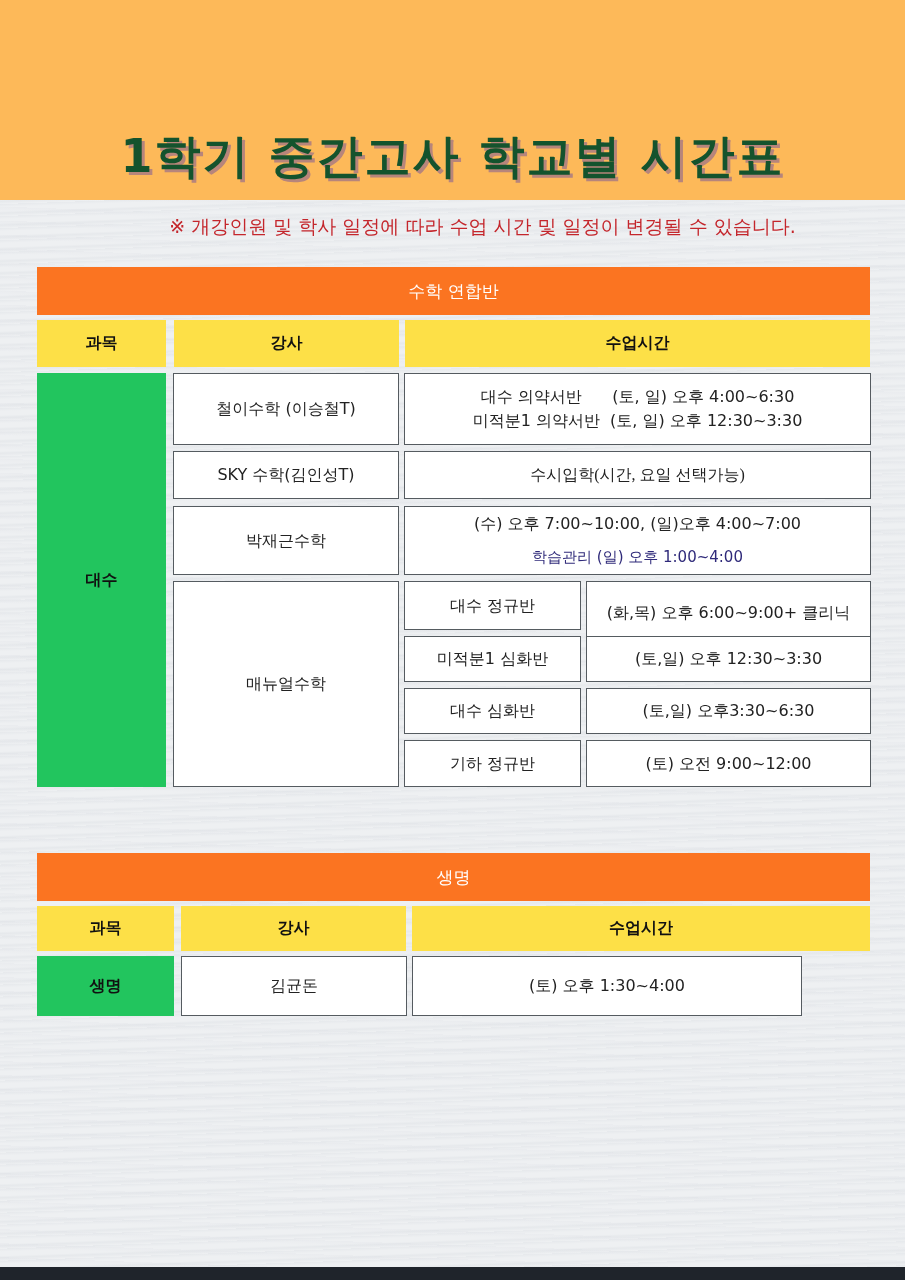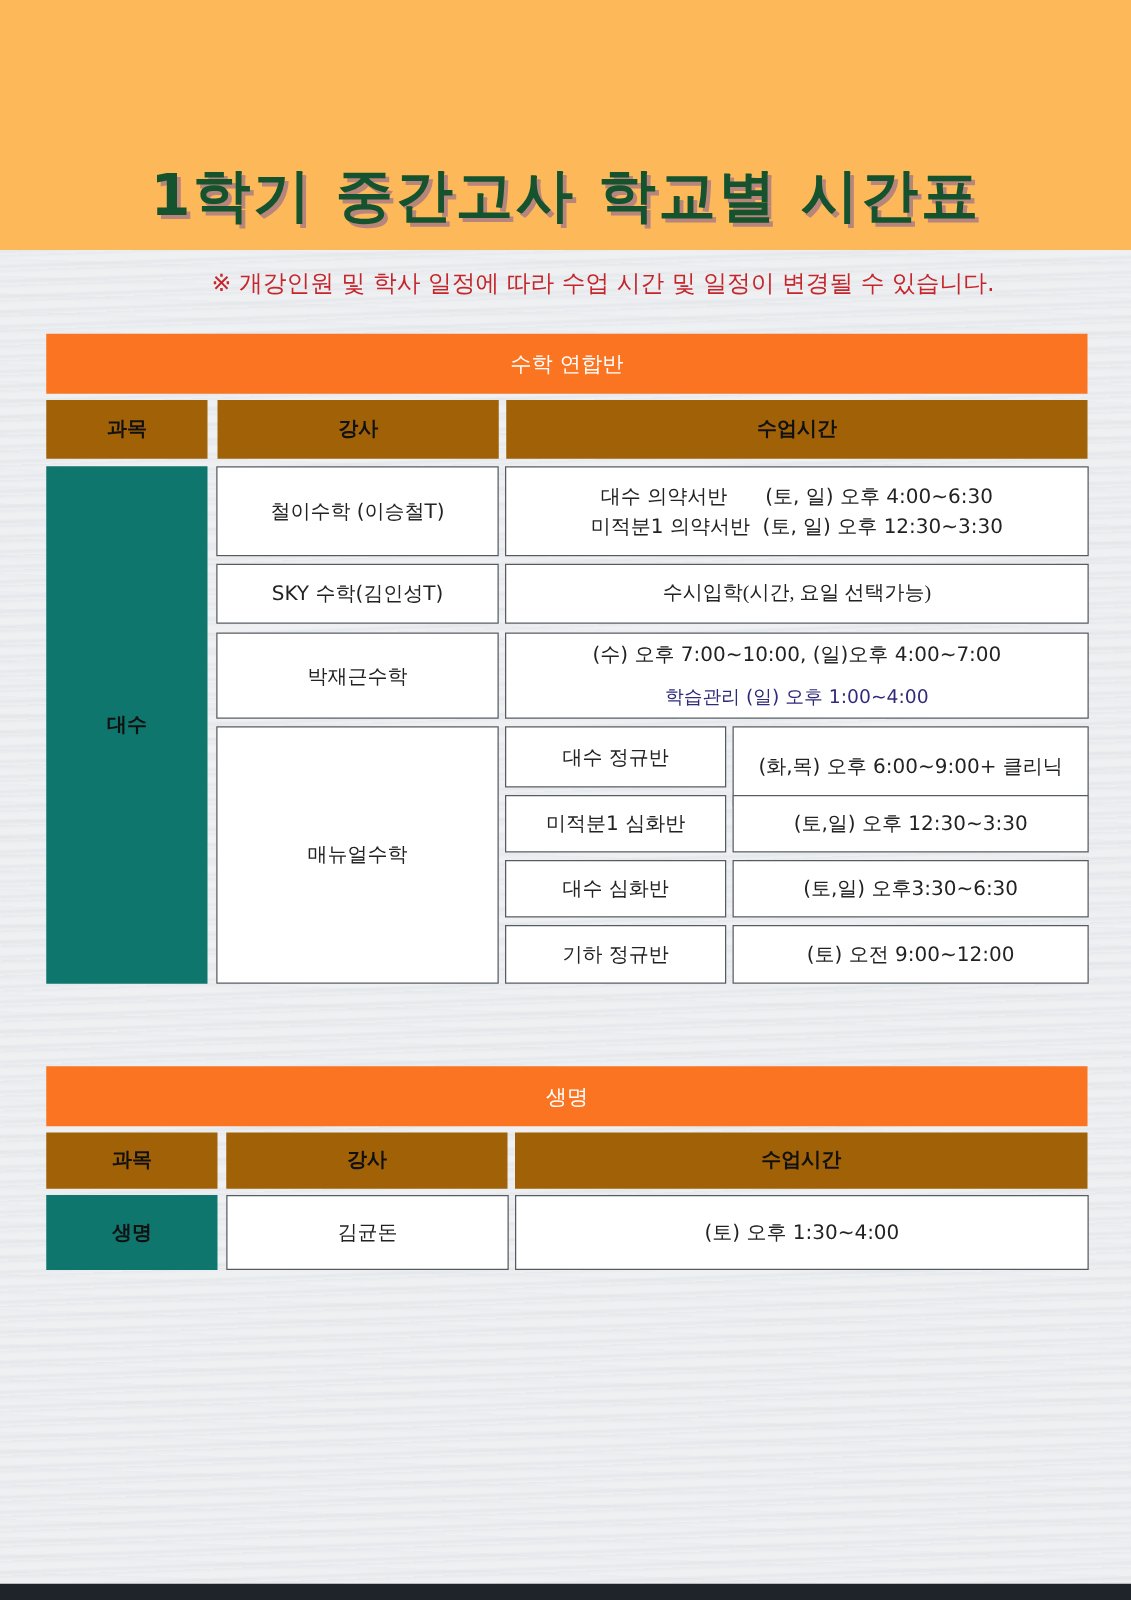--- a/index.html
+++ b/index.html
@@ -30,25 +30,25 @@
     position: absolute; left: 0; top: 214px; width: 905px; text-align: center;
     padding-left: 60px;
     color: #c4262c; font-size: 19px;
   }
   .section-bar {
     position: absolute; left: 37px; width: 833px; height: 48px;
     background: #fb7421; color: #ffffff; font-size: 17px;
     display: flex; align-items: center; justify-content: center;
   }
   .hcell {
-    position: absolute; background: #a16207; font-weight: bold; font-size: 16px; color: #111;
+    position: absolute; background: #fde047; font-weight: bold; font-size: 16px; color: #111;
     display: flex; align-items: center; justify-content: center;
   }
   .ycell {
-    position: absolute; background: #0f766e; font-weight: bold; font-size: 16px; color: #111;
+    position: absolute; background: #22c55e; font-weight: bold; font-size: 16px; color: #111;
     display: flex; align-items: center; justify-content: center; font-family: Liberation Serif, serif;
   }
   .wcell {
     position: absolute; background: #ffffff; border: 1.5px solid #555b60;
     font-size: 16px; color: #222;
     display: flex; flex-direction: column; align-items: center; justify-content: center;
     text-align: center; line-height: 1.5;
   }
   .sub { color: #2f2a7a; font-size: 15px; margin-top: 10px; }
   .line { white-space: pre; }
@@ -102,15 +102,15 @@
 <div class="wcell" style="left:586px; top:740px; width:285px; height:47px;">(토) 오전 9:00~12:00</div>
 
 <div class="section-bar" style="top:853px;">생명</div>
 
 <div class="hcell" style="left:37px; top:906px; width:137px; height:45px;">과목</div>
 <div class="hcell" style="left:181px; top:906px; width:225px; height:45px;">강사</div>
 <div class="hcell" style="left:412px; top:906px; width:458px; height:45px;">수업시간</div>
 
 <div class="ycell" style="left:37px; top:956px; width:137px; height:60px;">생명</div>
 <div class="wcell" style="left:181px; top:956px; width:226px; height:60px;">김균돈</div>
-<div class="wcell" style="left:412px; top:956px; width:459px; height:60px;">(토) 오후 1:30~4:00</div>
+<div class="wcell" style="left:412px; top:956px; width:390px; height:60px;">(토) 오후 1:30~4:00</div>
 
 <div class="footer-bar"></div>
 
 </body></html>

